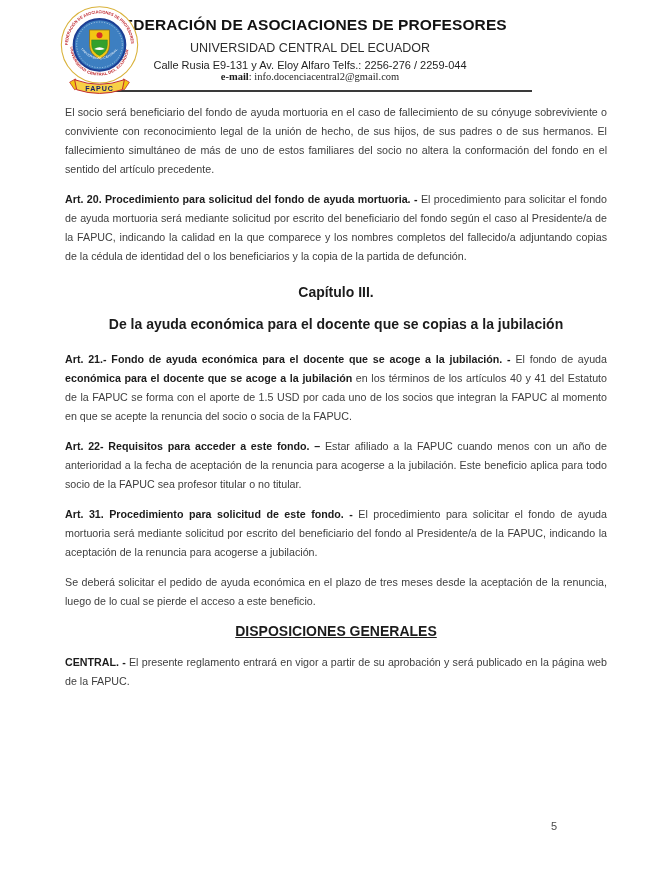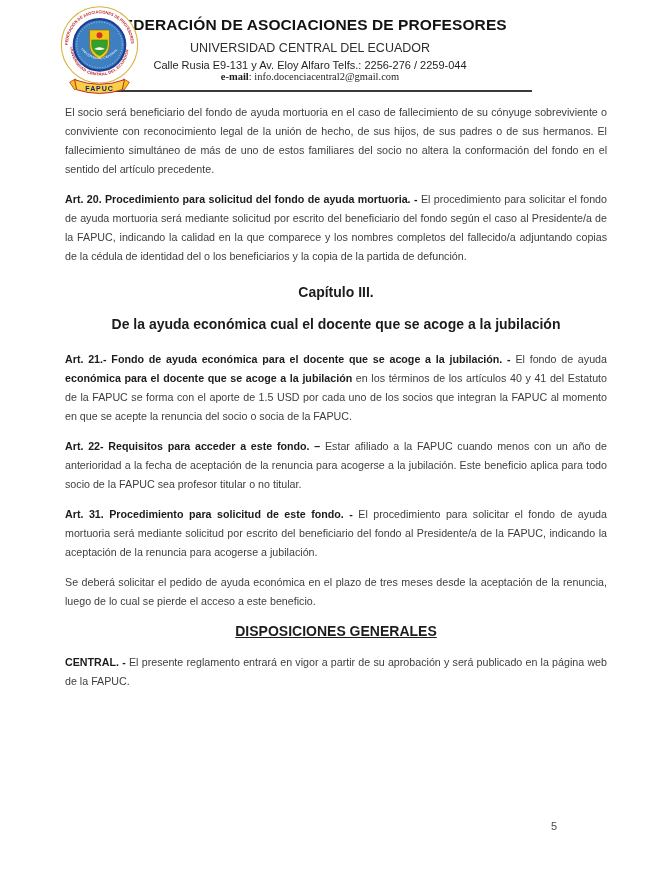--- a/index.html
+++ b/index.html
@@ -69,21 +69,21 @@
   </div>
 
   <div class="doc">
 
     <p><span>El socio será beneficiario del fondo de ayuda mortuoria en el caso de fallecimiento de su cónyuge sobreviviente o conviviente con reconocimiento legal de la unión de hecho, de sus hijos, de sus padres o de sus hermanos.  El fallecimiento simultáneo de más de uno de estos familiares del socio no altera la conformación del fondo en el sentido del artículo precedente.</span></p>
 
     <p><span class="b">Art. 20. Procedimiento para solicitud del fondo de ayuda mortuoria. - </span><span>El procedimiento para solicitar el fondo de ayuda mortuoria será mediante solicitud por escrito del beneficiario del fondo según el caso al Presidente/a de la FAPUC, indicando la calidad en la que comparece y los nombres completos del fallecido/a adjuntando copias de la cédula de identidad del o los beneficiarios y la copia de la partida de defunción.</span></p>
 
 
     <div class="center-h cap">Capítulo III.</div>
-    <div class="center-h capsub">De la ayuda económica cual el docente que se acoge a la jubilación</div>
+    <div class="center-h capsub">De la ayuda económica para el docente que se copias a la jubilación</div>
 
     <p><span class="b">Art. 21.- Fondo de ayuda económica para el docente que se acoge a la jubilación. - </span><span>El fondo de ayuda </span><span class="b">económica para el docente que se acoge a la jubilación</span><span> en los términos de los artículos 40 y 41 del Estatuto de la FAPUC se forma con el aporte de 1.5 USD por cada uno de los socios que integran la FAPUC al momento en que se acepte la renuncia del socio o socia de la FAPUC.</span></p>
 
     <p><span class="b">Art. 22- Requisitos para acceder a este fondo. – </span><span>Estar afiliado a la FAPUC cuando menos con un año de anterioridad a la fecha de aceptación de la renuncia para acogerse a la jubilación. Este beneficio aplica para todo socio de la FAPUC sea profesor titular o no titular.</span></p>
 
     <p><span class="b">Art. 31. Procedimiento para solicitud de este fondo. - </span><span>El procedimiento para solicitar el fondo de ayuda mortuoria será mediante solicitud por escrito del beneficiario del fondo al Presidente/a de la FAPUC, indicando la aceptación de la renuncia para acogerse a jubilación.</span></p>
 
     <p><span>Se deberá solicitar el pedido de ayuda económica en el plazo de tres meses desde la aceptación de la renuncia, luego de lo cual se pierde el acceso a este beneficio.</span></p>
 
     <div class="center-h disp">DISPOSICIONES GENERALES</div>

